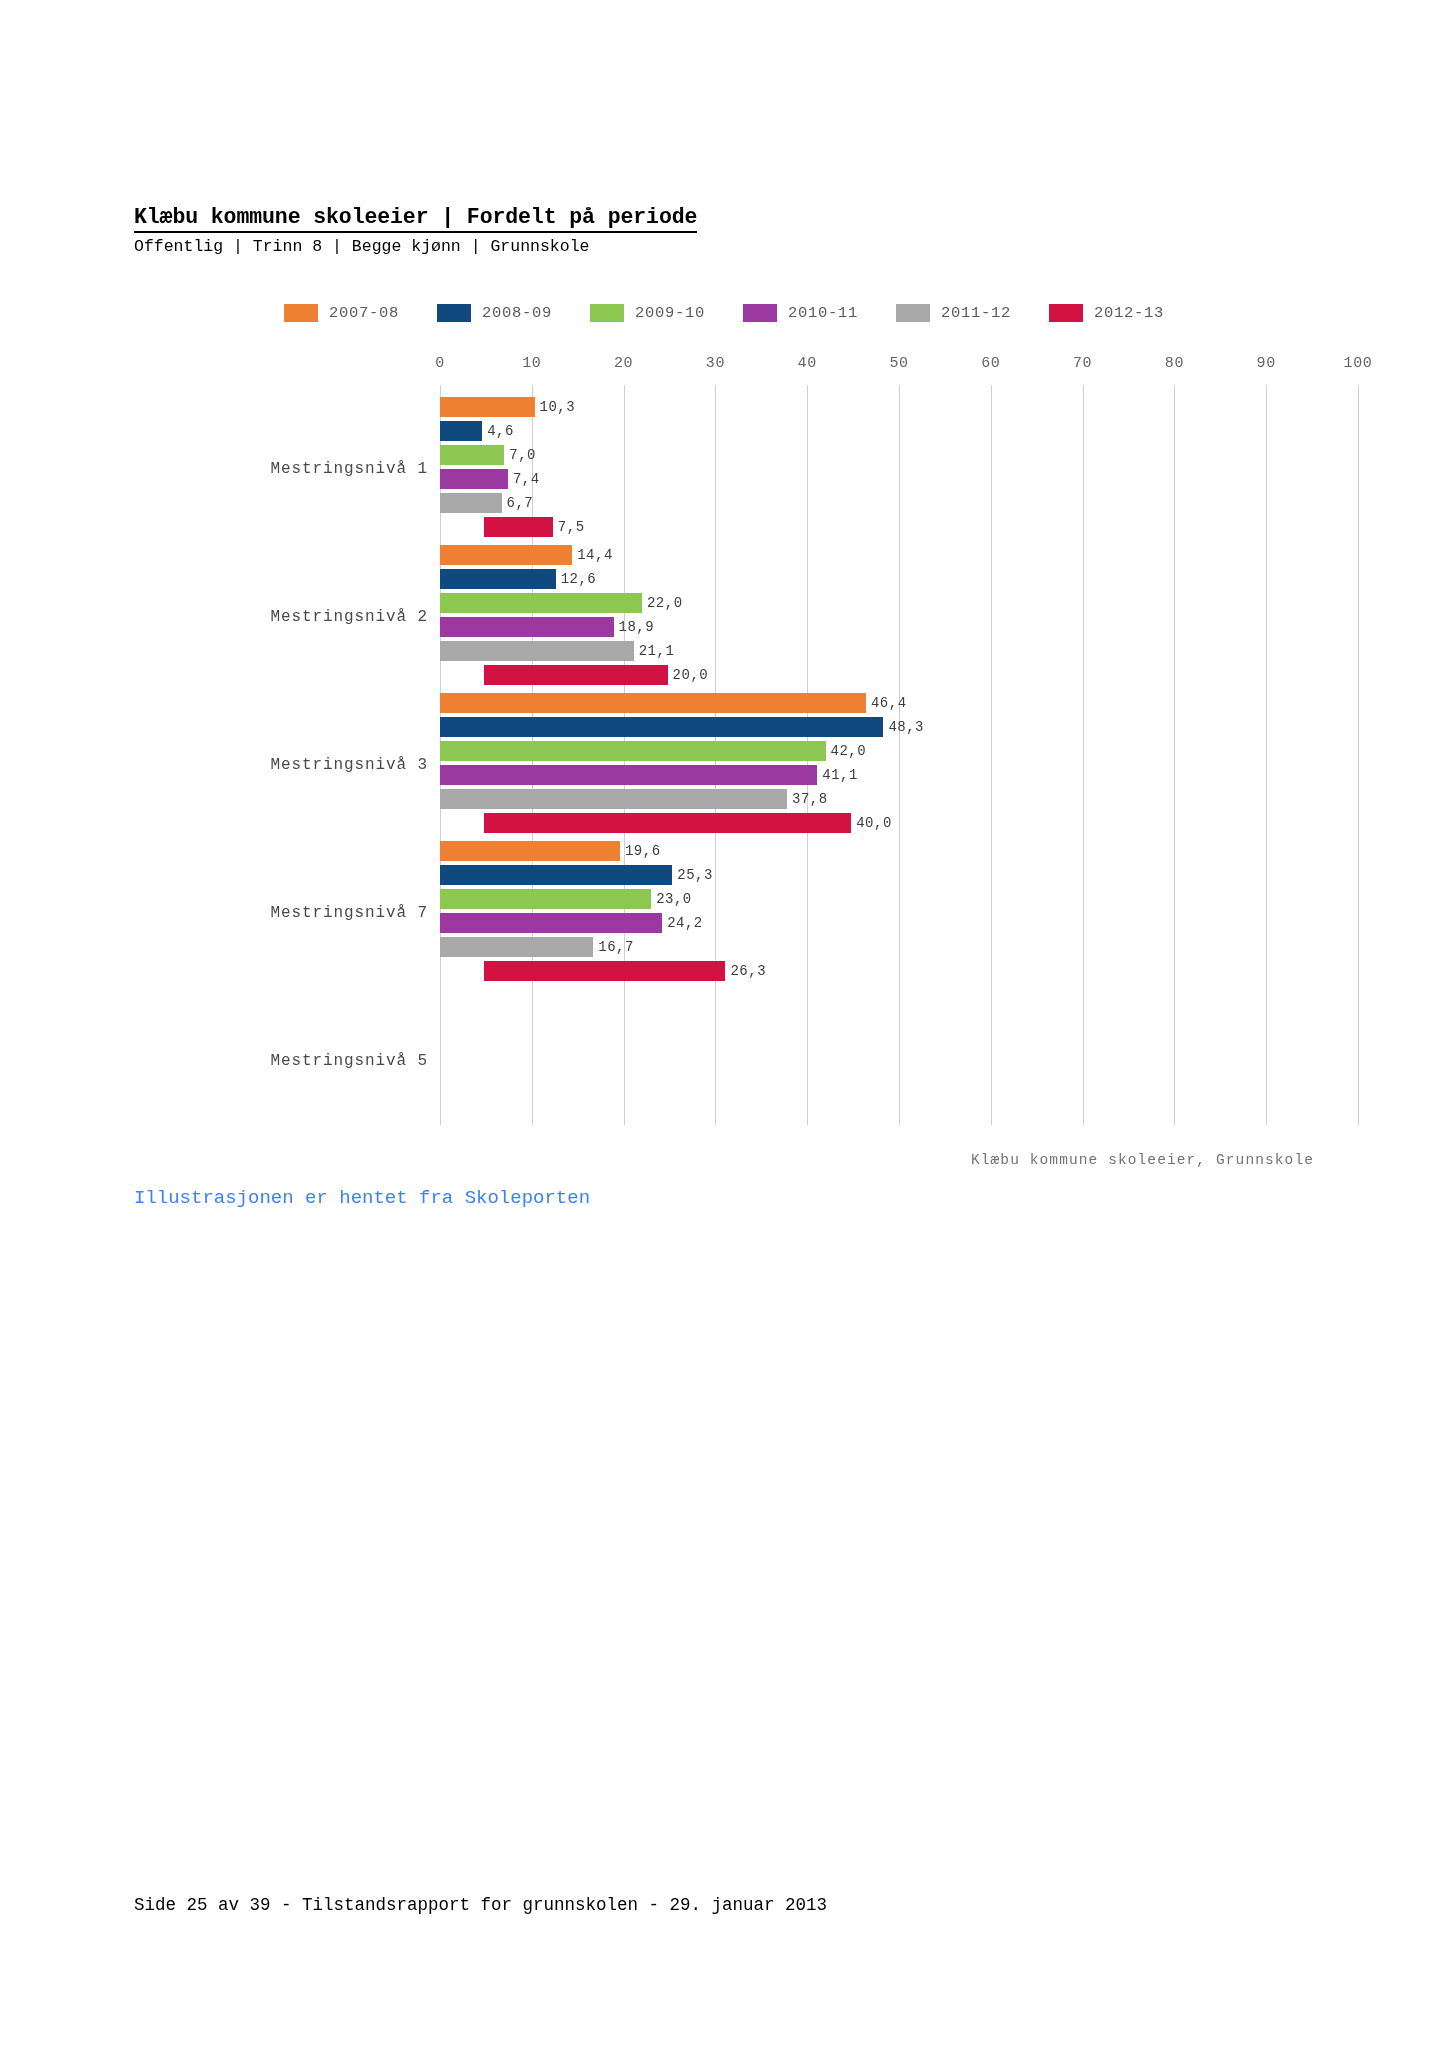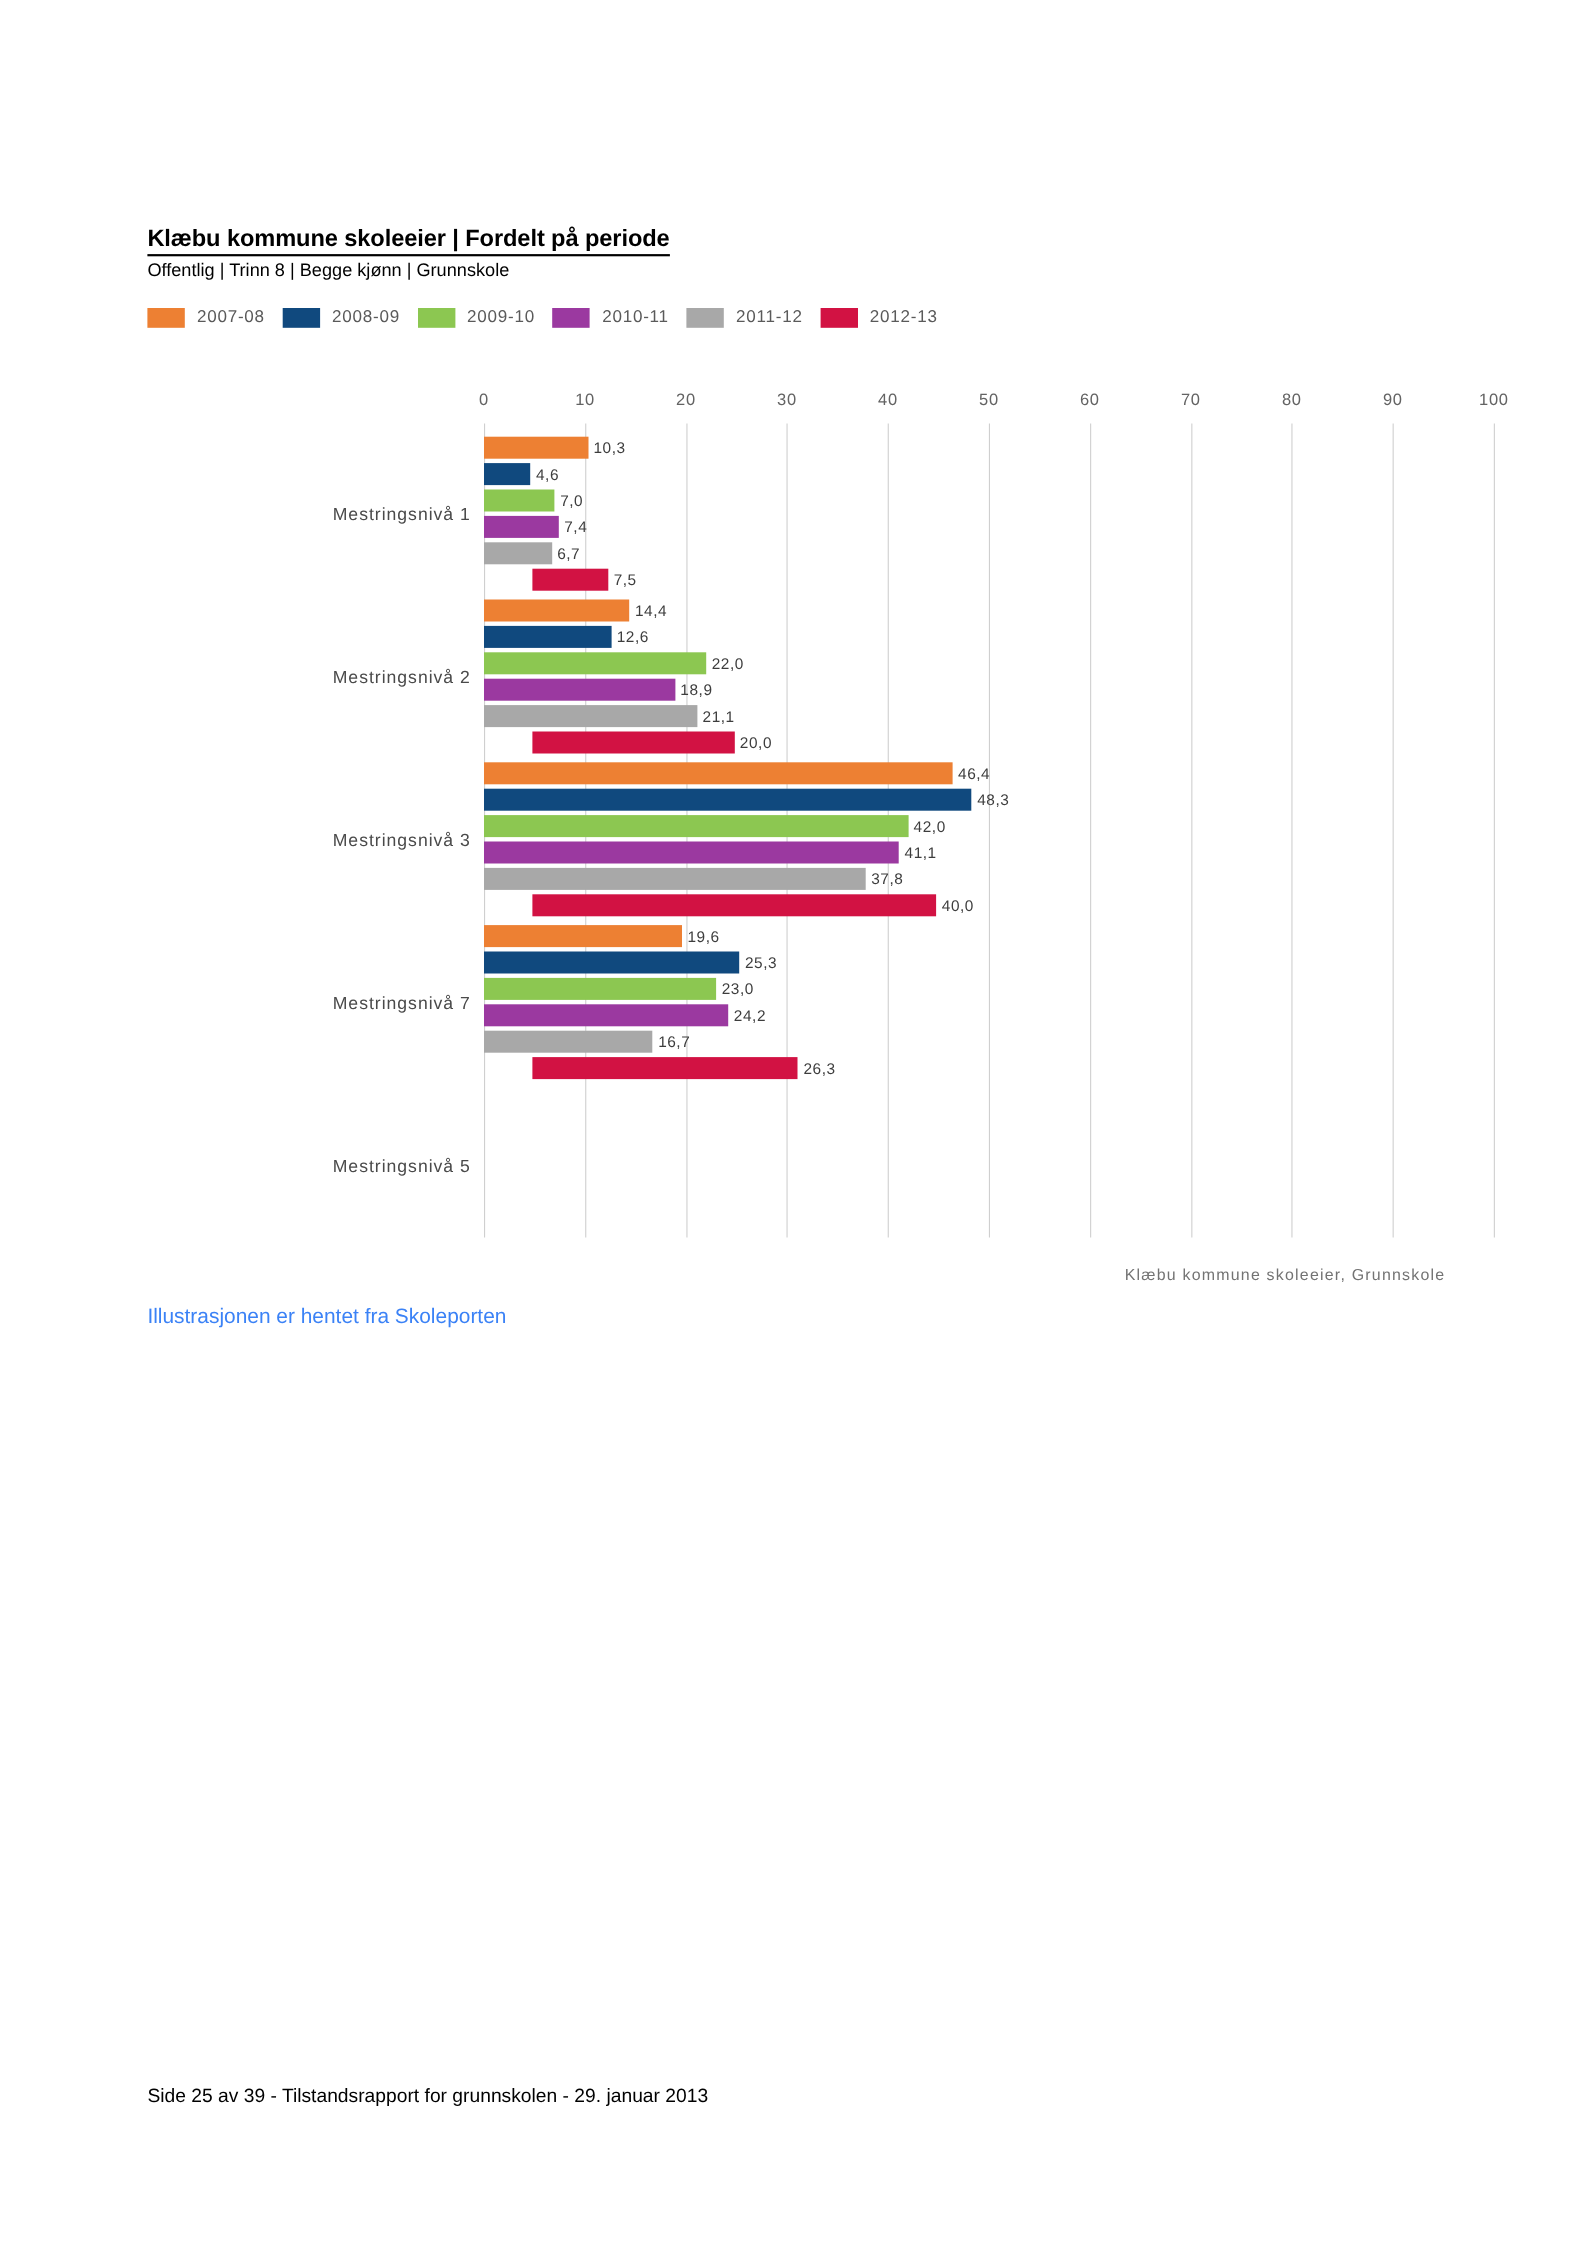--- a/index.html
+++ b/index.html
@@ -12,20 +12,21 @@
     color: #000000;
     position: relative;
     overflow: hidden;
   }
 
   .page {
     position: absolute;
     left: 0; top: 0;
     width: 1448px;
     height: 1727px;
+    font-family: Liberation Mono, monospace;
   }
 
   
   .header {
     position: absolute;
     left: 134px;
     top: 205px;
     width: 1180px;
   }
   .chart-title {
@@ -43,25 +44,26 @@
     font-weight: normal;
     margin-top: 4px;
     line-height: 1.2;
     white-space: nowrap;
   }
 
   
   .legend {
     position: absolute;
     left: 134px;
-    top: 280px;
+    top: 304px;
     width: 1180px;
     display: flex;
+    justify-content: center;
     align-items: center;
-    gap: 16px;
+    gap: 38px;
   }
   .legend-item {
     display: flex;
     align-items: center;
     gap: 11px;
   }
   .legend-swatch {
     width: 34px;
     height: 18px;
     display: block;

